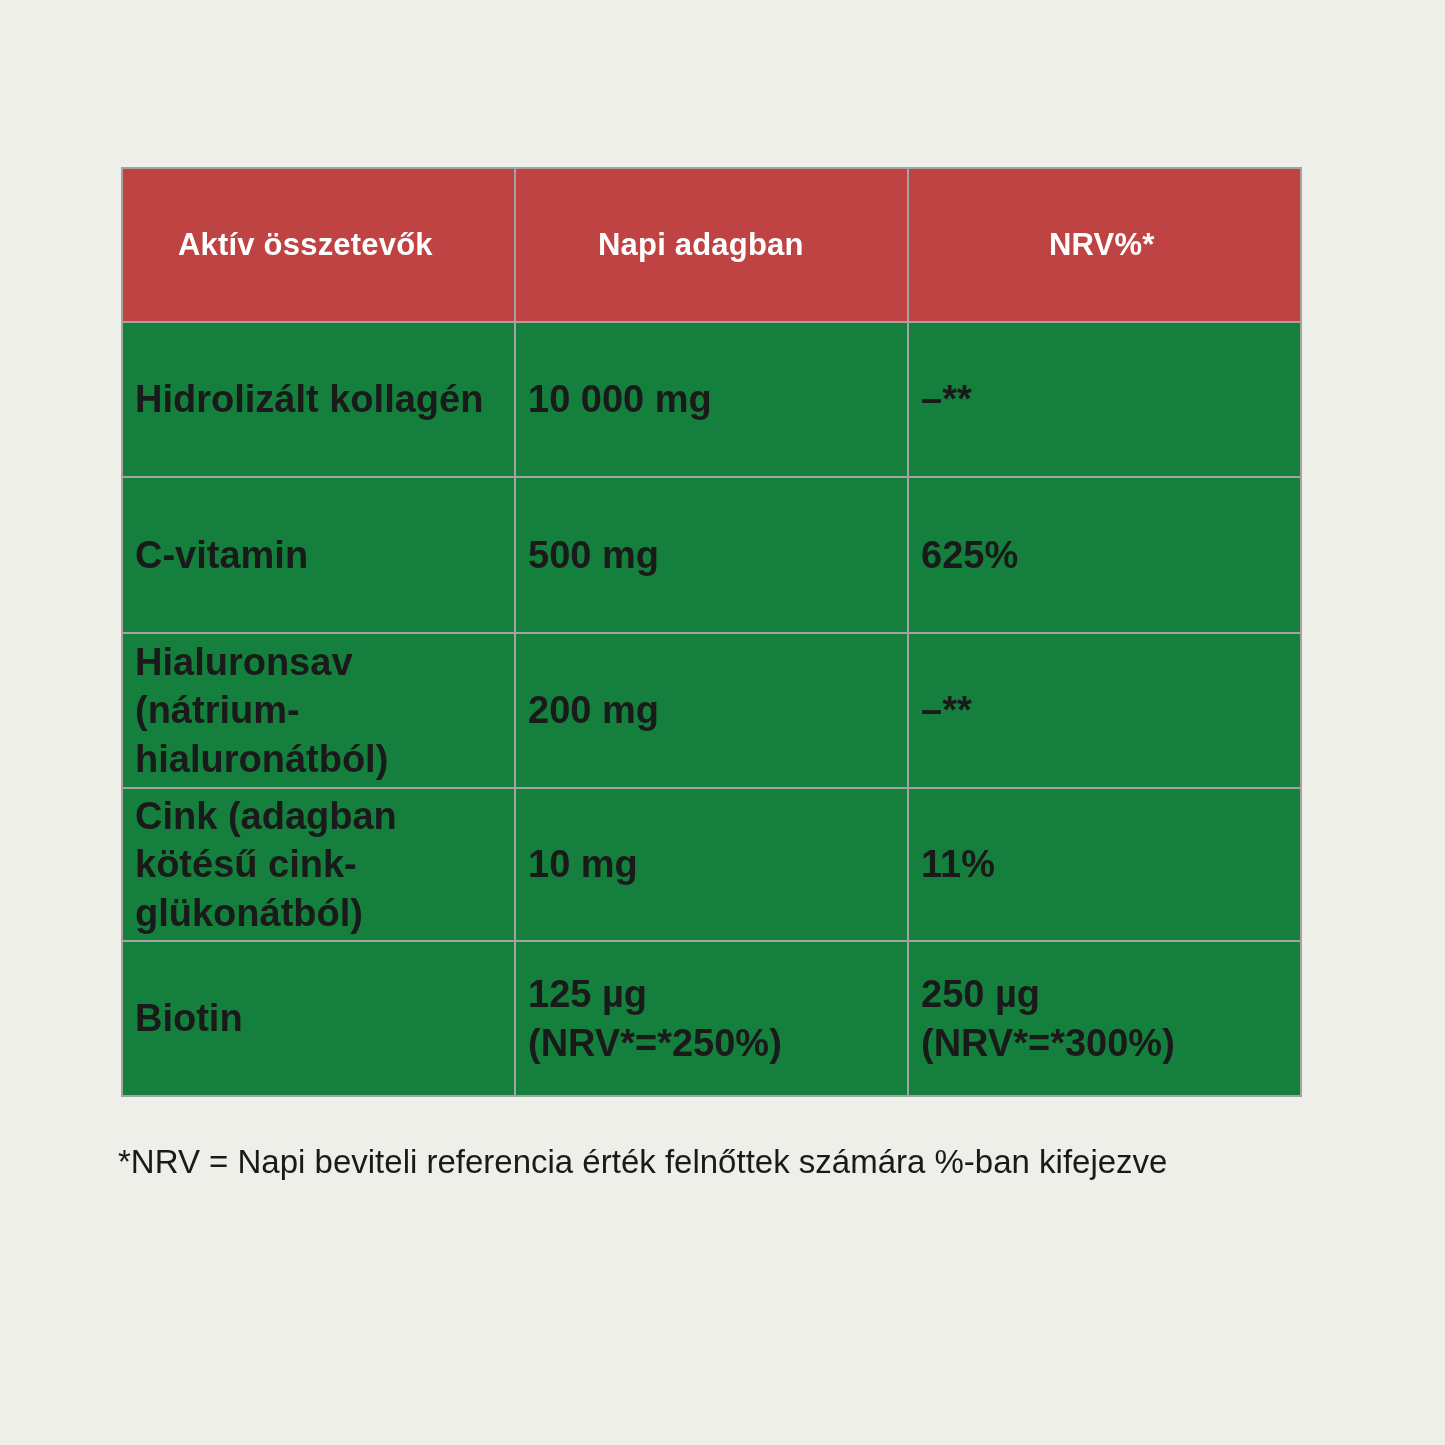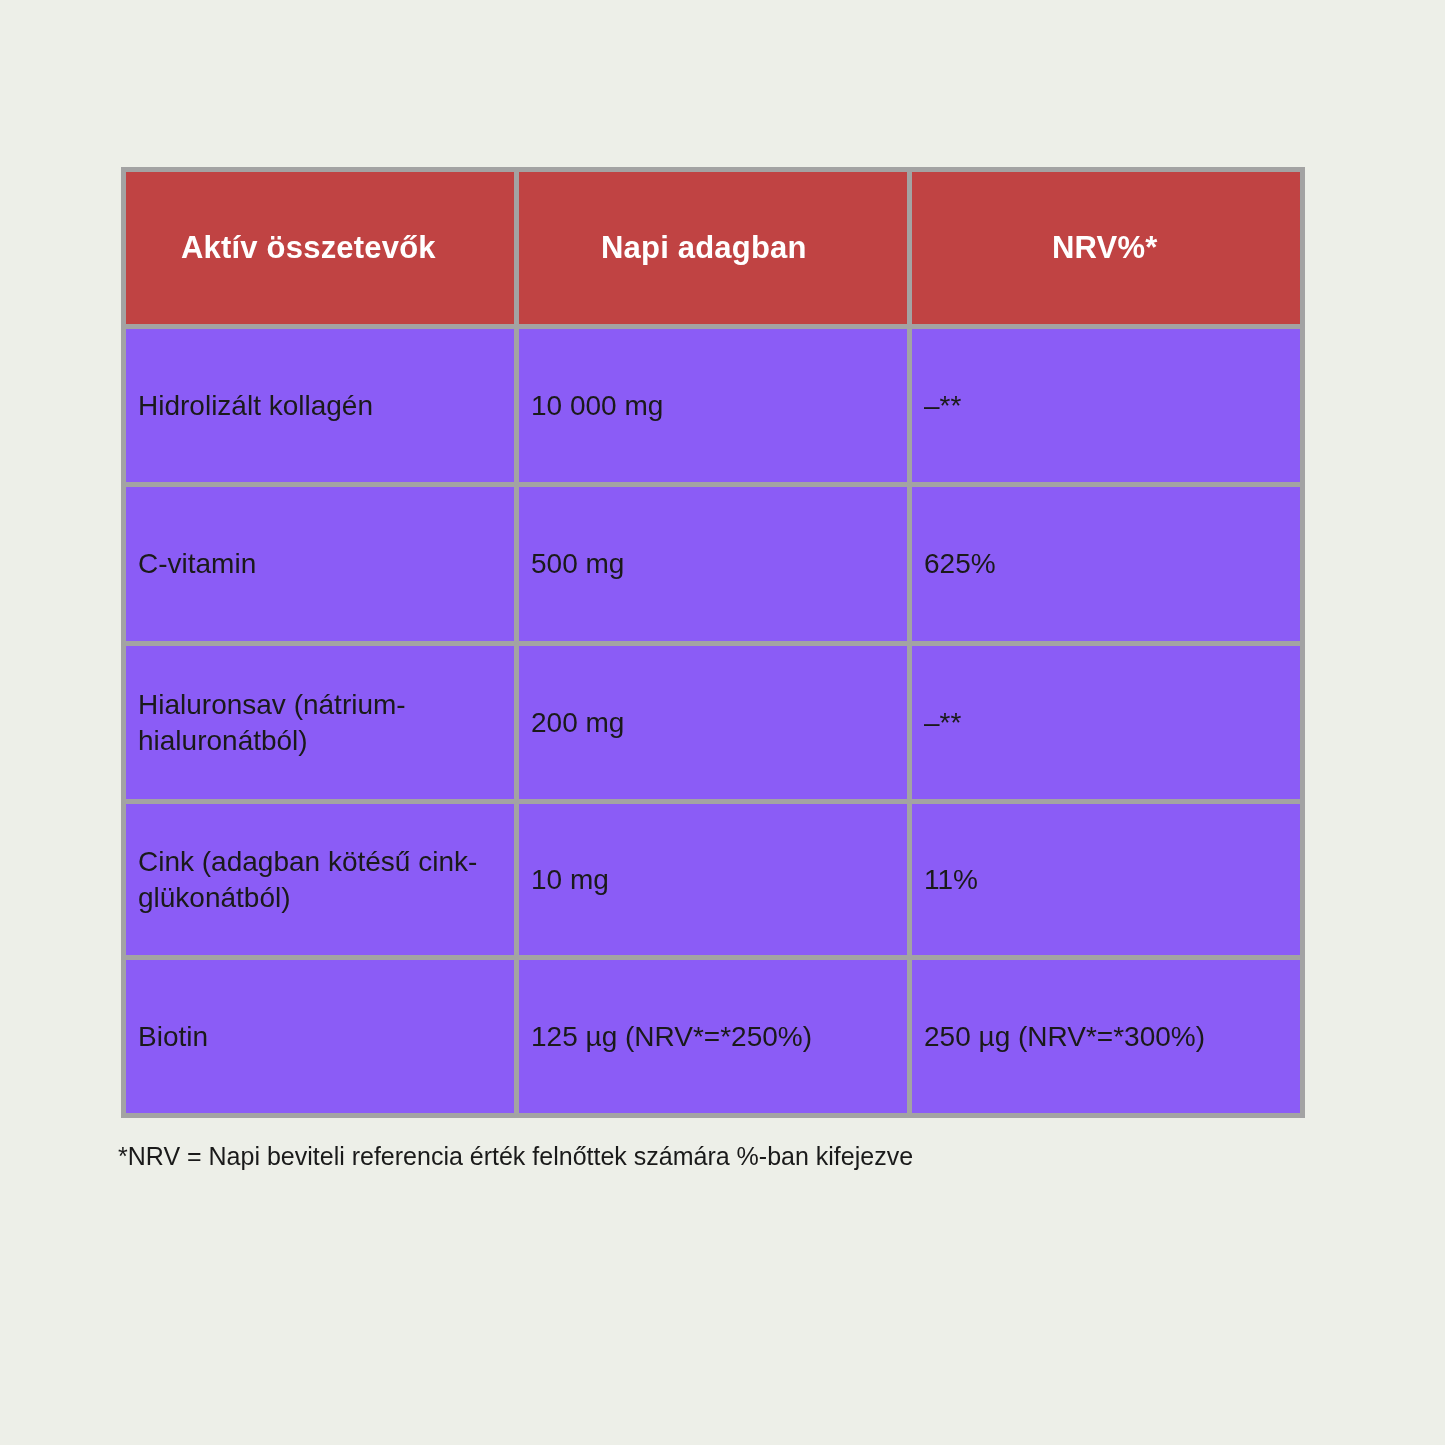--- a/index.html
+++ b/index.html
@@ -25,43 +25,43 @@
     top: 167px;
     width: 1179px;
     border-collapse: collapse;
     table-layout: fixed;
   }
   .nutrition-table col {
     width: 393px;
   }
   .nutrition-table th,
   .nutrition-table td {
-    border: 5px solid #a3a3a3;
+    border: 2px solid #a3a3a3;
     padding: 0;
     margin: 0;
   }
   thead tr th {
     background: #c04343;
     border-color: #8c3232;
     color: #ffffff;
     height: 152px;
     font-size: 31px;
     font-weight: bold;
     letter-spacing: 0.2px;
     vertical-align: middle;
   }
   th.th-first  { text-align: left; padding-left: 55px; }
   th.th-middle { text-align: left; padding-left: 82px; }
   th.th-last   { text-align: left; padding-left: 140px; }
 
   tbody td {
-    background: #8b5cf6;
+    background: #15803d;
     color: #1a1a1a;
-    font-size: 28px;
-    font-weight: normal;
+    font-size: 38px;
+    font-weight: bold;
     line-height: 1.28;
     vertical-align: middle;
     padding-left: 12px;
     padding-right: 10px;
   }
   tbody tr.r1 td { height: 153px; }
   tbody tr.r2 td { height: 154px; }
   tbody tr.r3 td { height: 153px; }
   tbody tr.r4 td { height: 151px; }
   tbody tr.r5 td { height: 153px; }
@@ -69,21 +69,21 @@
   td.col-name  { padding-left: 12px; }
   td.col-dose  { padding-left: 12px; }
   td.col-nrv   { padding-left: 12px; }
 
   .footnotes {
     position: absolute;
     left: 118px;
     top: 1138px;
     width: 1200px;
     color: #1a1a1a;
-    font-size: 25px;
+    font-size: 33px;
     line-height: 1.48;
     font-weight: normal;
   }
   .footnote-line {
     display: block;
     white-space: normal;
   }
   .footnote-line + .footnote-line {
     margin-top: 0;
   }

